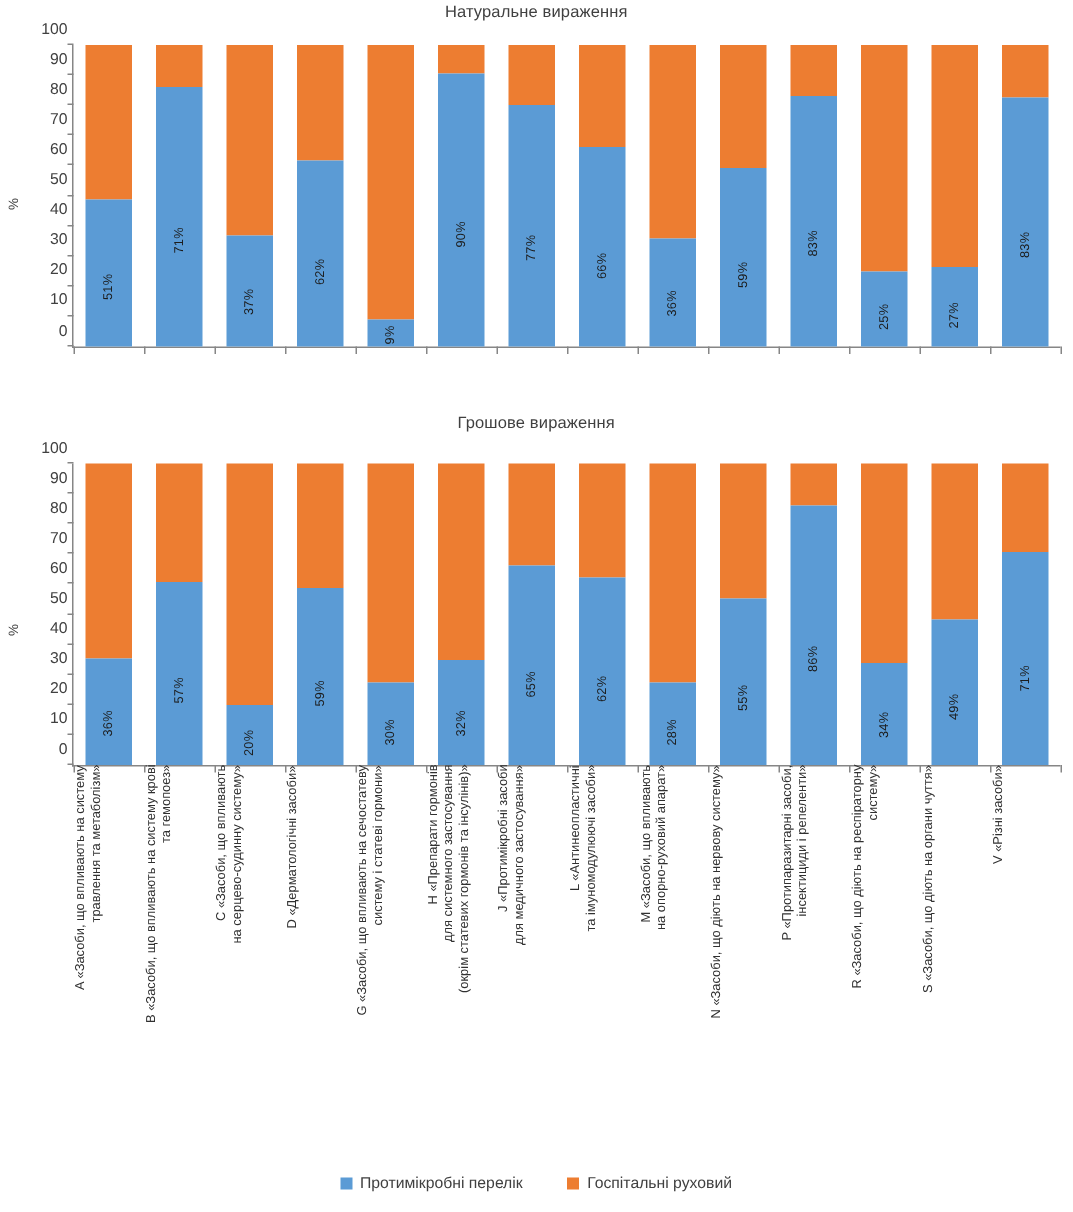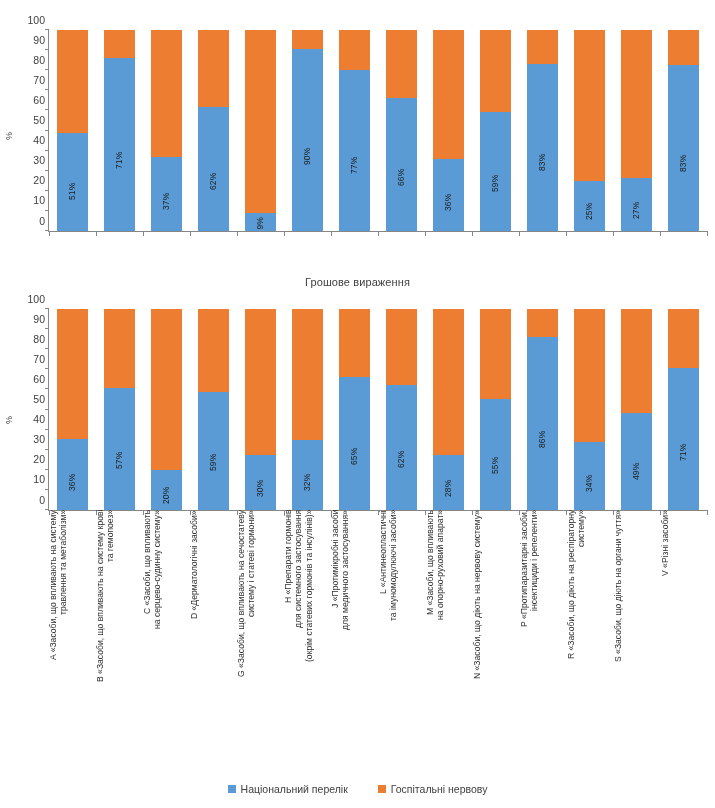--- a/index.html
+++ b/index.html
@@ -172,20 +172,21 @@
     height: 8px;
     display: inline-block;
   }
 </style>
 </head>
 <body>
 
 <div class="figure">
 
   <div class="panel" id="panel-top">
+    <div class="panel-title">Натуральне вираження</div>
     <div class="ylabel" id="ylabel-top">%</div>
     <div class="plot" id="plot-top">
       <div class="axis-ticks" id="yticks-top">
           <div class="ytick" style="bottom: 0%;">0</div>
           <div class="ytickmark" style="bottom: 0%;"></div>
           <div class="ytick" style="bottom: 10%;">10</div>
           <div class="ytickmark" style="bottom: 10%;"></div>
           <div class="ytick" style="bottom: 20%;">20</div>
           <div class="ytickmark" style="bottom: 20%;"></div>
           <div class="ytick" style="bottom: 30%;">30</div>
@@ -493,21 +494,21 @@
 інсектициди і репеленти»</div>
       <div class="catlabel" style="left: 78.5714%; width: 7.14286%;">R «Засоби, що діють на респіраторну
 систему»</div>
       <div class="catlabel" style="left: 85.7143%; width: 7.14286%;">S «Засоби, що діють на органи чуття»</div>
       <div class="catlabel" style="left: 92.8571%; width: 7.14286%;">V «Різні засоби»</div>
     </div>
 
   <div id="legend">
       <div class="legend-entry">
         <span class="swatch" style="background: rgb(91, 155, 213);"></span>
-        <span>Національний перелік</span>
+        <span>Протимікробні перелік</span>
       </div>
       <div class="legend-entry">
         <span class="swatch" style="background: rgb(237, 125, 49);"></span>
-        <span>Госпітальні нервову</span>
+        <span>Госпітальні руховий</span>
       </div>
     </div>
 
 </div>
 
 </body></html>

